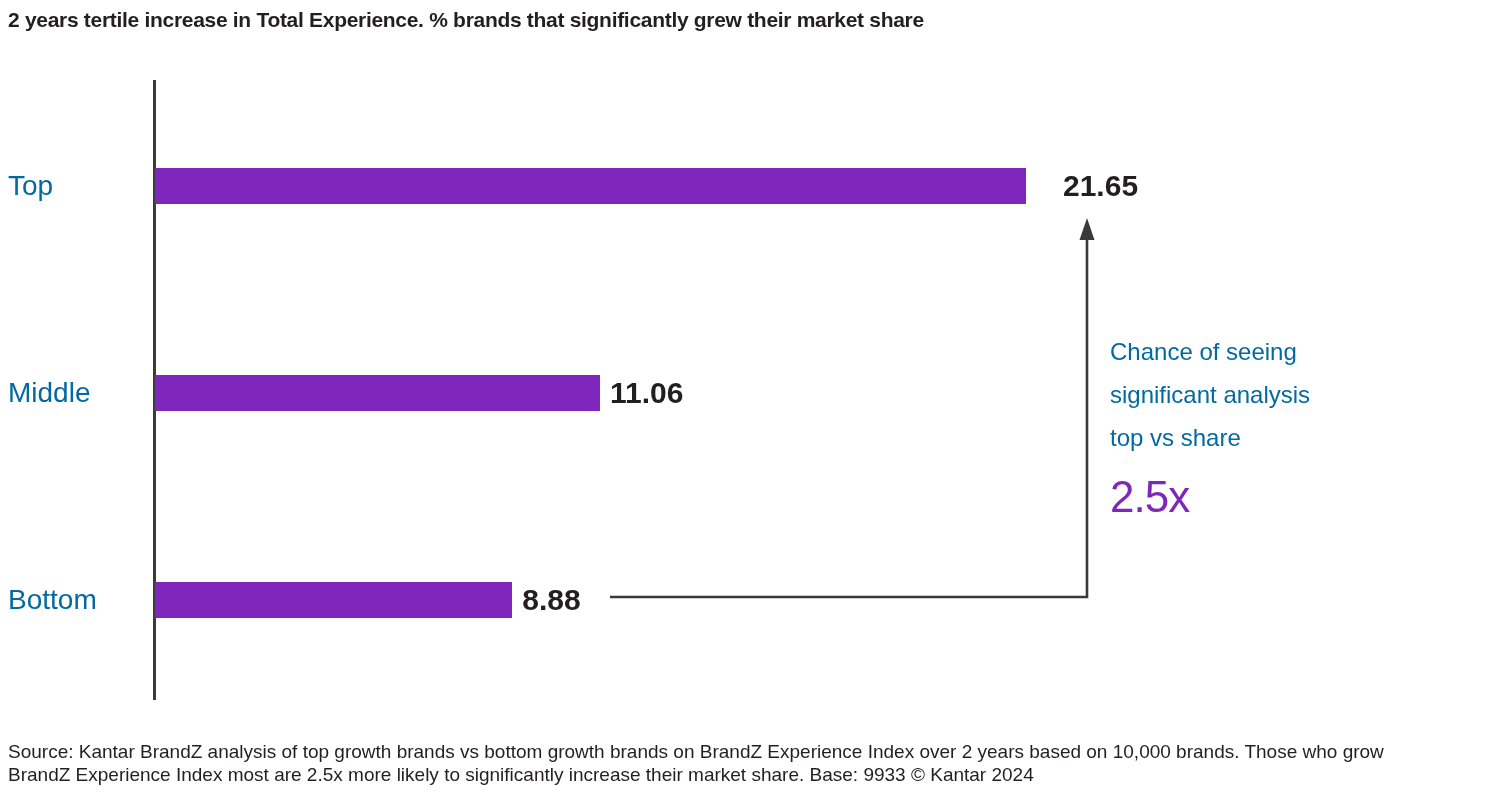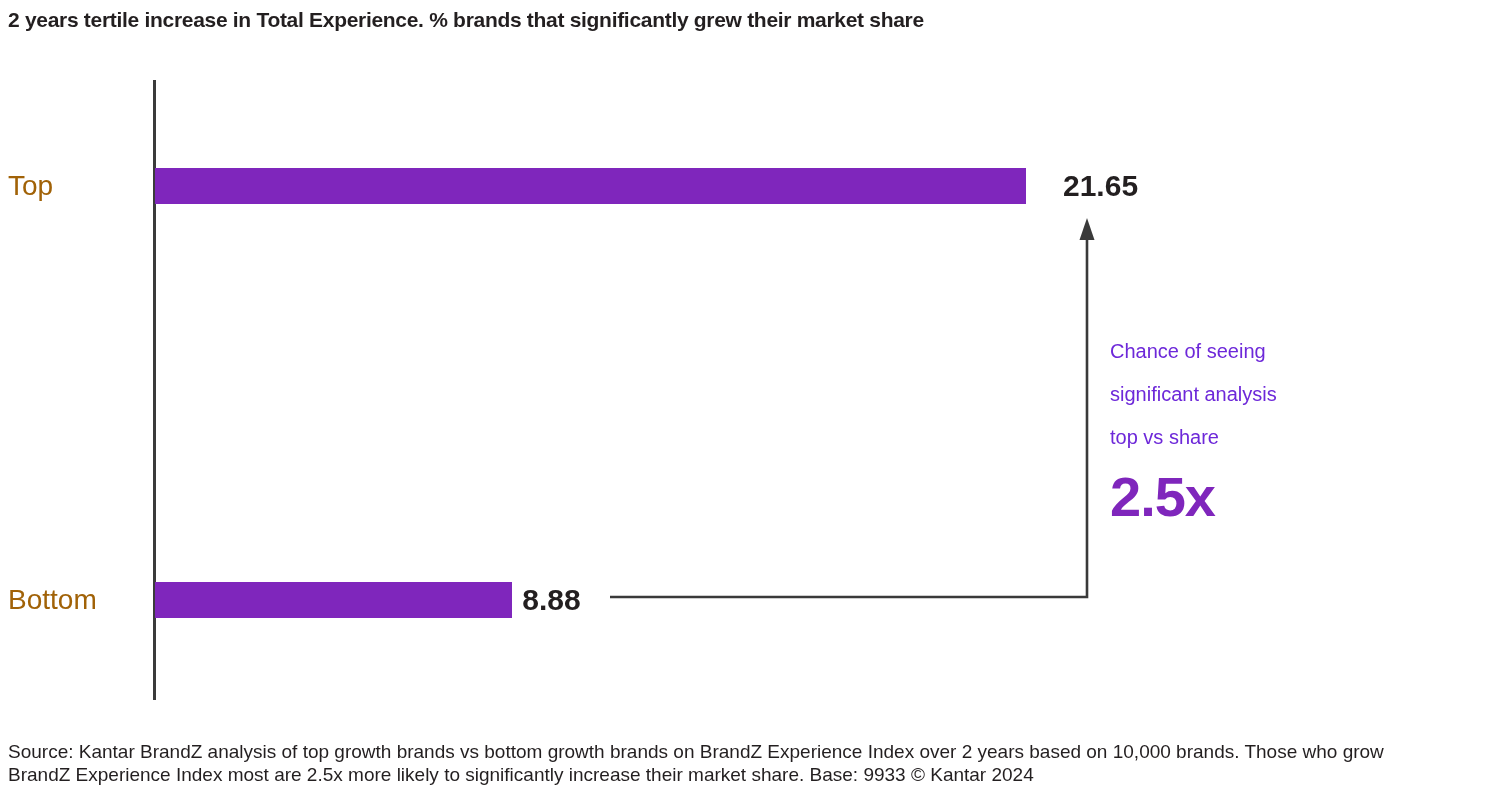--- a/index.html
+++ b/index.html
@@ -60,21 +60,21 @@
   .bar-row.r2 { top: 582px; }
 
   .cat-label {
     position: absolute;
     left: 8px;
     top: 0;
     width: 130px;
     height: 36px;
     line-height: 36px;
     font-size: 28px;
-    color: #a16207;
+    color: #0369a1;
     white-space: nowrap;
   }
 
   .bar {
     position: absolute;
     left: 155px;
     top: 0;
     height: 36px;
     background: #7f26bc;
   }
@@ -101,28 +101,28 @@
   }
 
   
   .callout-text {
     position: absolute;
     left: 1110px;
     top: 330px;
     width: 380px;
   }
   .callout-line {
-    font-size: 20px;
+    font-size: 24px;
     line-height: 43px;
-    color: #6d28d9;
+    color: #0369a1;
     white-space: nowrap;
   }
   .callout-multiplier {
-    font-size: 56px;
-    font-weight: bold;
+    font-size: 44px;
+    font-weight: normal;
     line-height: 72px;
     color: #7f26bc;
     letter-spacing: -1px;
     margin-top: 2px;
   }
 
   
   .source-note {
     position: absolute;
     left: 8px;
@@ -141,20 +141,25 @@
 <div class="plot-area">
 
   <div class="y-axis-line"></div>
 
   <div class="bar-row r0">
     <div class="cat-label">Top</div>
     <div class="bar" style="width: 871px; background: rgb(127, 38, 188);"></div>
     <div class="bar-value" style="left:1036px;margin-left:27px;">21.65</div>
   </div>
 
+  <div class="bar-row r1">
+    <div class="cat-label">Middle</div>
+    <div class="bar" style="width: 444.954px; background: rgb(127, 38, 188);"></div>
+    <div class="bar-value" style="left: 609.954px;">11.06</div>
+  </div>
 
   <div class="bar-row r2">
     <div class="cat-label">Bottom</div>
     <div class="bar" style="width: 357.251px; background: rgb(127, 38, 188);"></div>
     <div class="bar-value" style="left: 522.251px;">8.88</div>
   </div>
 
   <svg class="callout-connector" viewBox="0 0 1500 730">
     <path d="M 610 597 L 1087 597 L 1087 232" fill="none" stroke="#3a3a3a" stroke-width="2.6"></path>
     <polygon points="1087,218 1079.5,240 1094.5,240" fill="#3a3a3a"></polygon>

